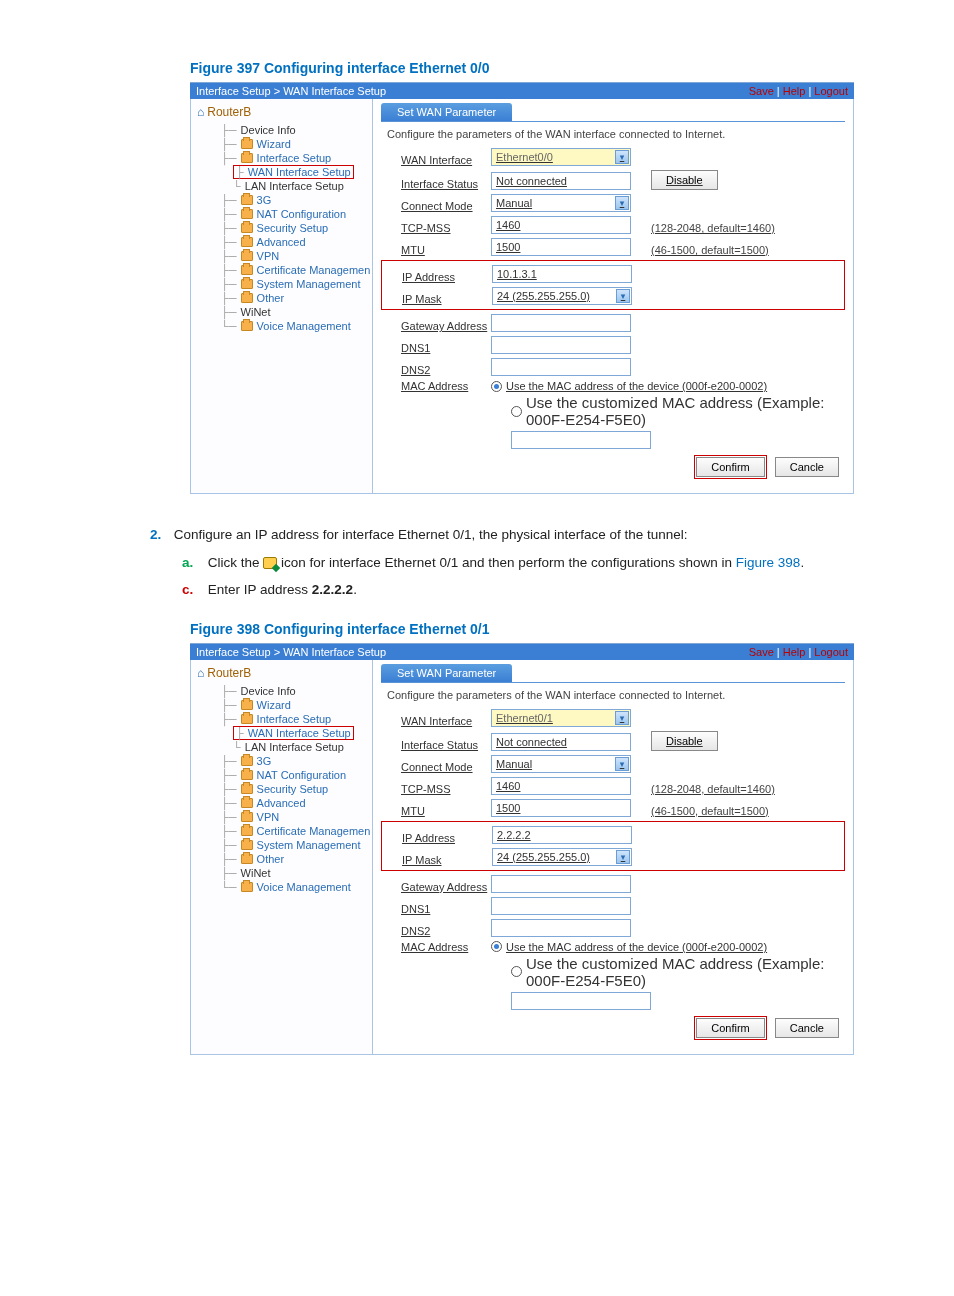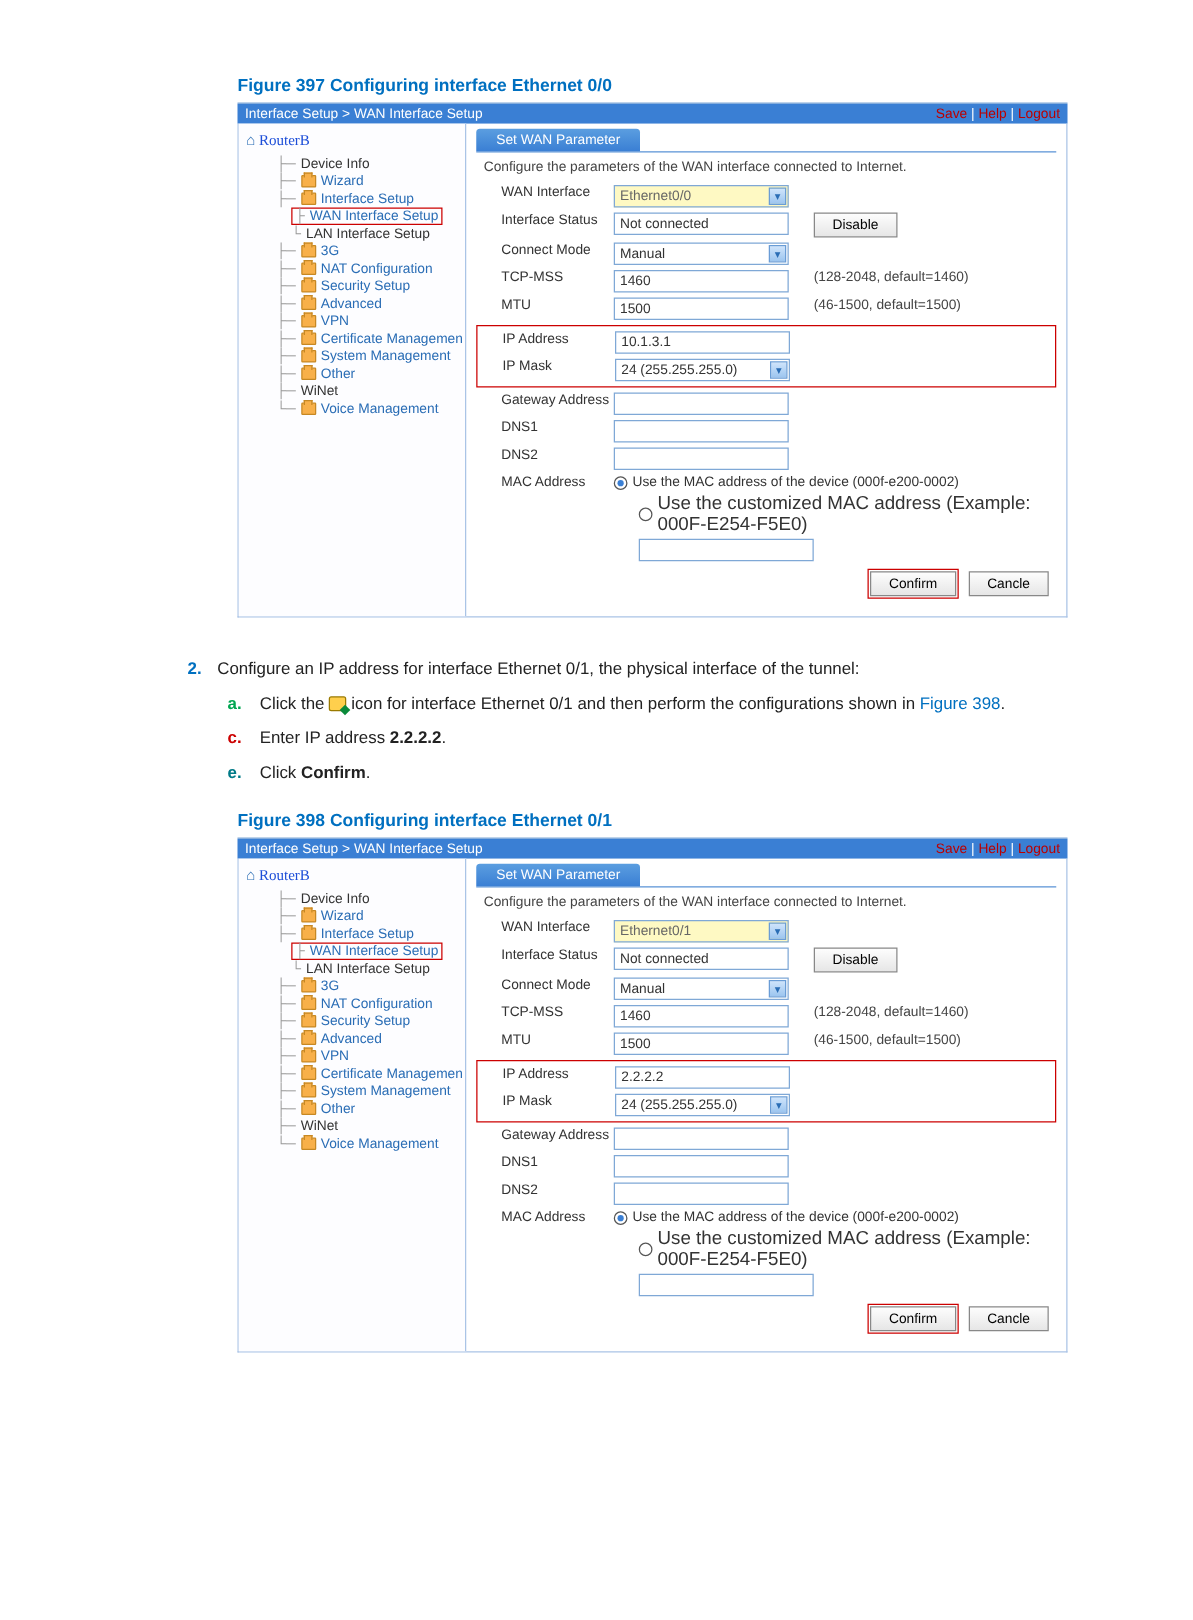--- a/index.html
+++ b/index.html
@@ -46,23 +46,22 @@
   .nav {
     width: 182px;
     border-right: 1px solid #aac4e6;
     background: #fdfdff;
     padding: 4px 0 10px 4px;
     font-size: 11px;
     color: #2a6db5;
   }
   .nav .hostname {
     font-size: 12px;
-    color: #1d4ed8;
+    color: #a16207;
     margin: 2px 0 4px 2px;
-    font-family: Liberation Serif, serif;
   }
   .nav .hostname::before {
     content: "⌂";
     color: #2a6db5;
     margin-right: 3px;
   }
   .nav .tree { margin-left: 8px; }
   .nav .item {
     display: flex;
     align-items: center;
@@ -106,24 +105,25 @@
     padding: 3px 16px;
     border-radius: 3px 3px 0 0;
   }
   .desc {
     font-size: 11px;
     color: #444;
     margin: 0 0 6px 6px;
   }
   .form-row {
     display: flex;
-    align-items: flex-start;
+    align-items: flex-end;
     padding: 2px 0;
     font-size: 11px;
     color: #333;
+    text-decoration: underline;
   }
   .form-row .lbl {
     width: 110px;
     text-align: left;
     padding-left: 20px;
   }
   .form-row .ctrl {
     width: 150px;
   }
   .form-row .extra {
@@ -431,24 +431,20 @@
     <span>Configure an IP address for interface Ethernet 0/1, the physical interface of the tunnel:</span>
     <div class="sub-list">
       <div class="li">
         <span class="mark a">a.</span>
         <span>Click the </span><span class="edit-icon"></span><span> icon for interface Ethernet 0/1 and then perform the configurations shown in </span><span class="fig-ref">Figure 398</span><span>.</span>
       </div>
       <div class="li">
         <span class="mark c">c.</span>
         <span>Enter IP address </span><b>2.2.2.2</b><span>.</span>
       </div>
-      <div class="li">
-        <span class="mark e">e.</span>
-        <span>Click </span><b>Confirm</b><span>.</span>
-      </div>
     </div>
   </div>
 
   <div class="fig-title">Figure 398 Configuring interface Ethernet 0/1</div>
 
   <div class="screenshot">
     <div class="ss-breadcrumb">
       <span>Interface Setup &gt; WAN Interface Setup</span>
       <span class="right">
         <a>Save</a> |

